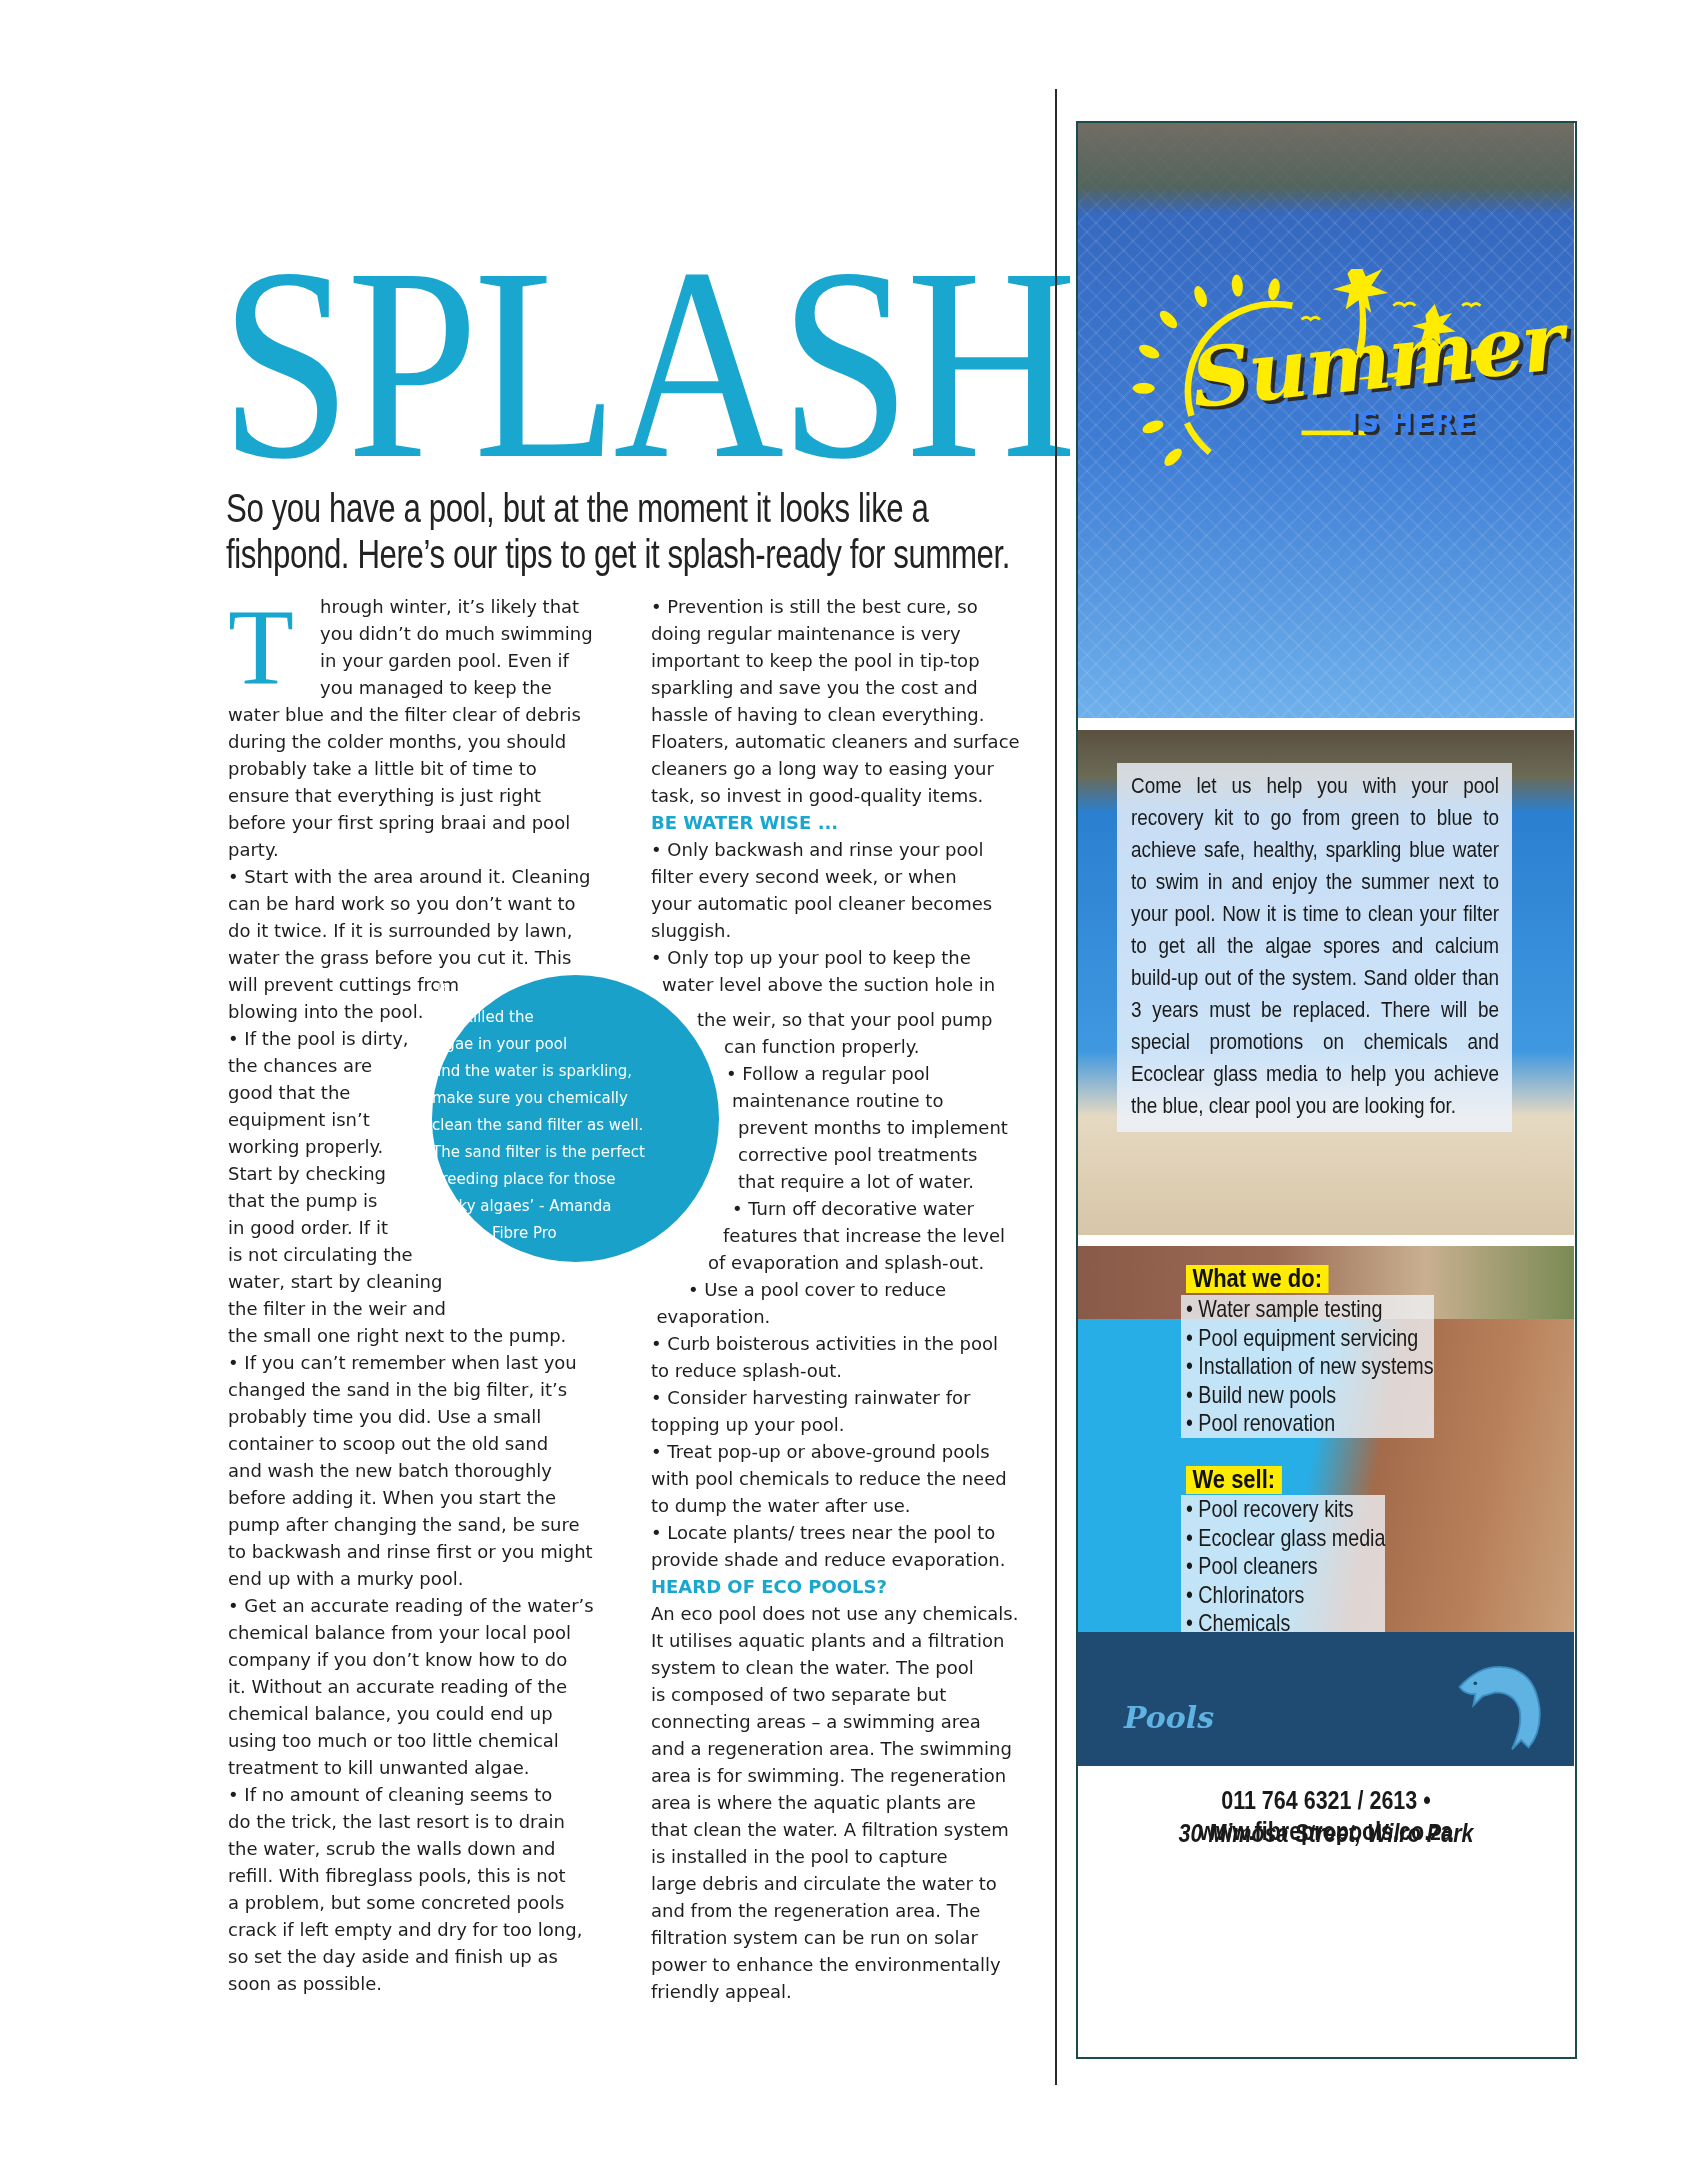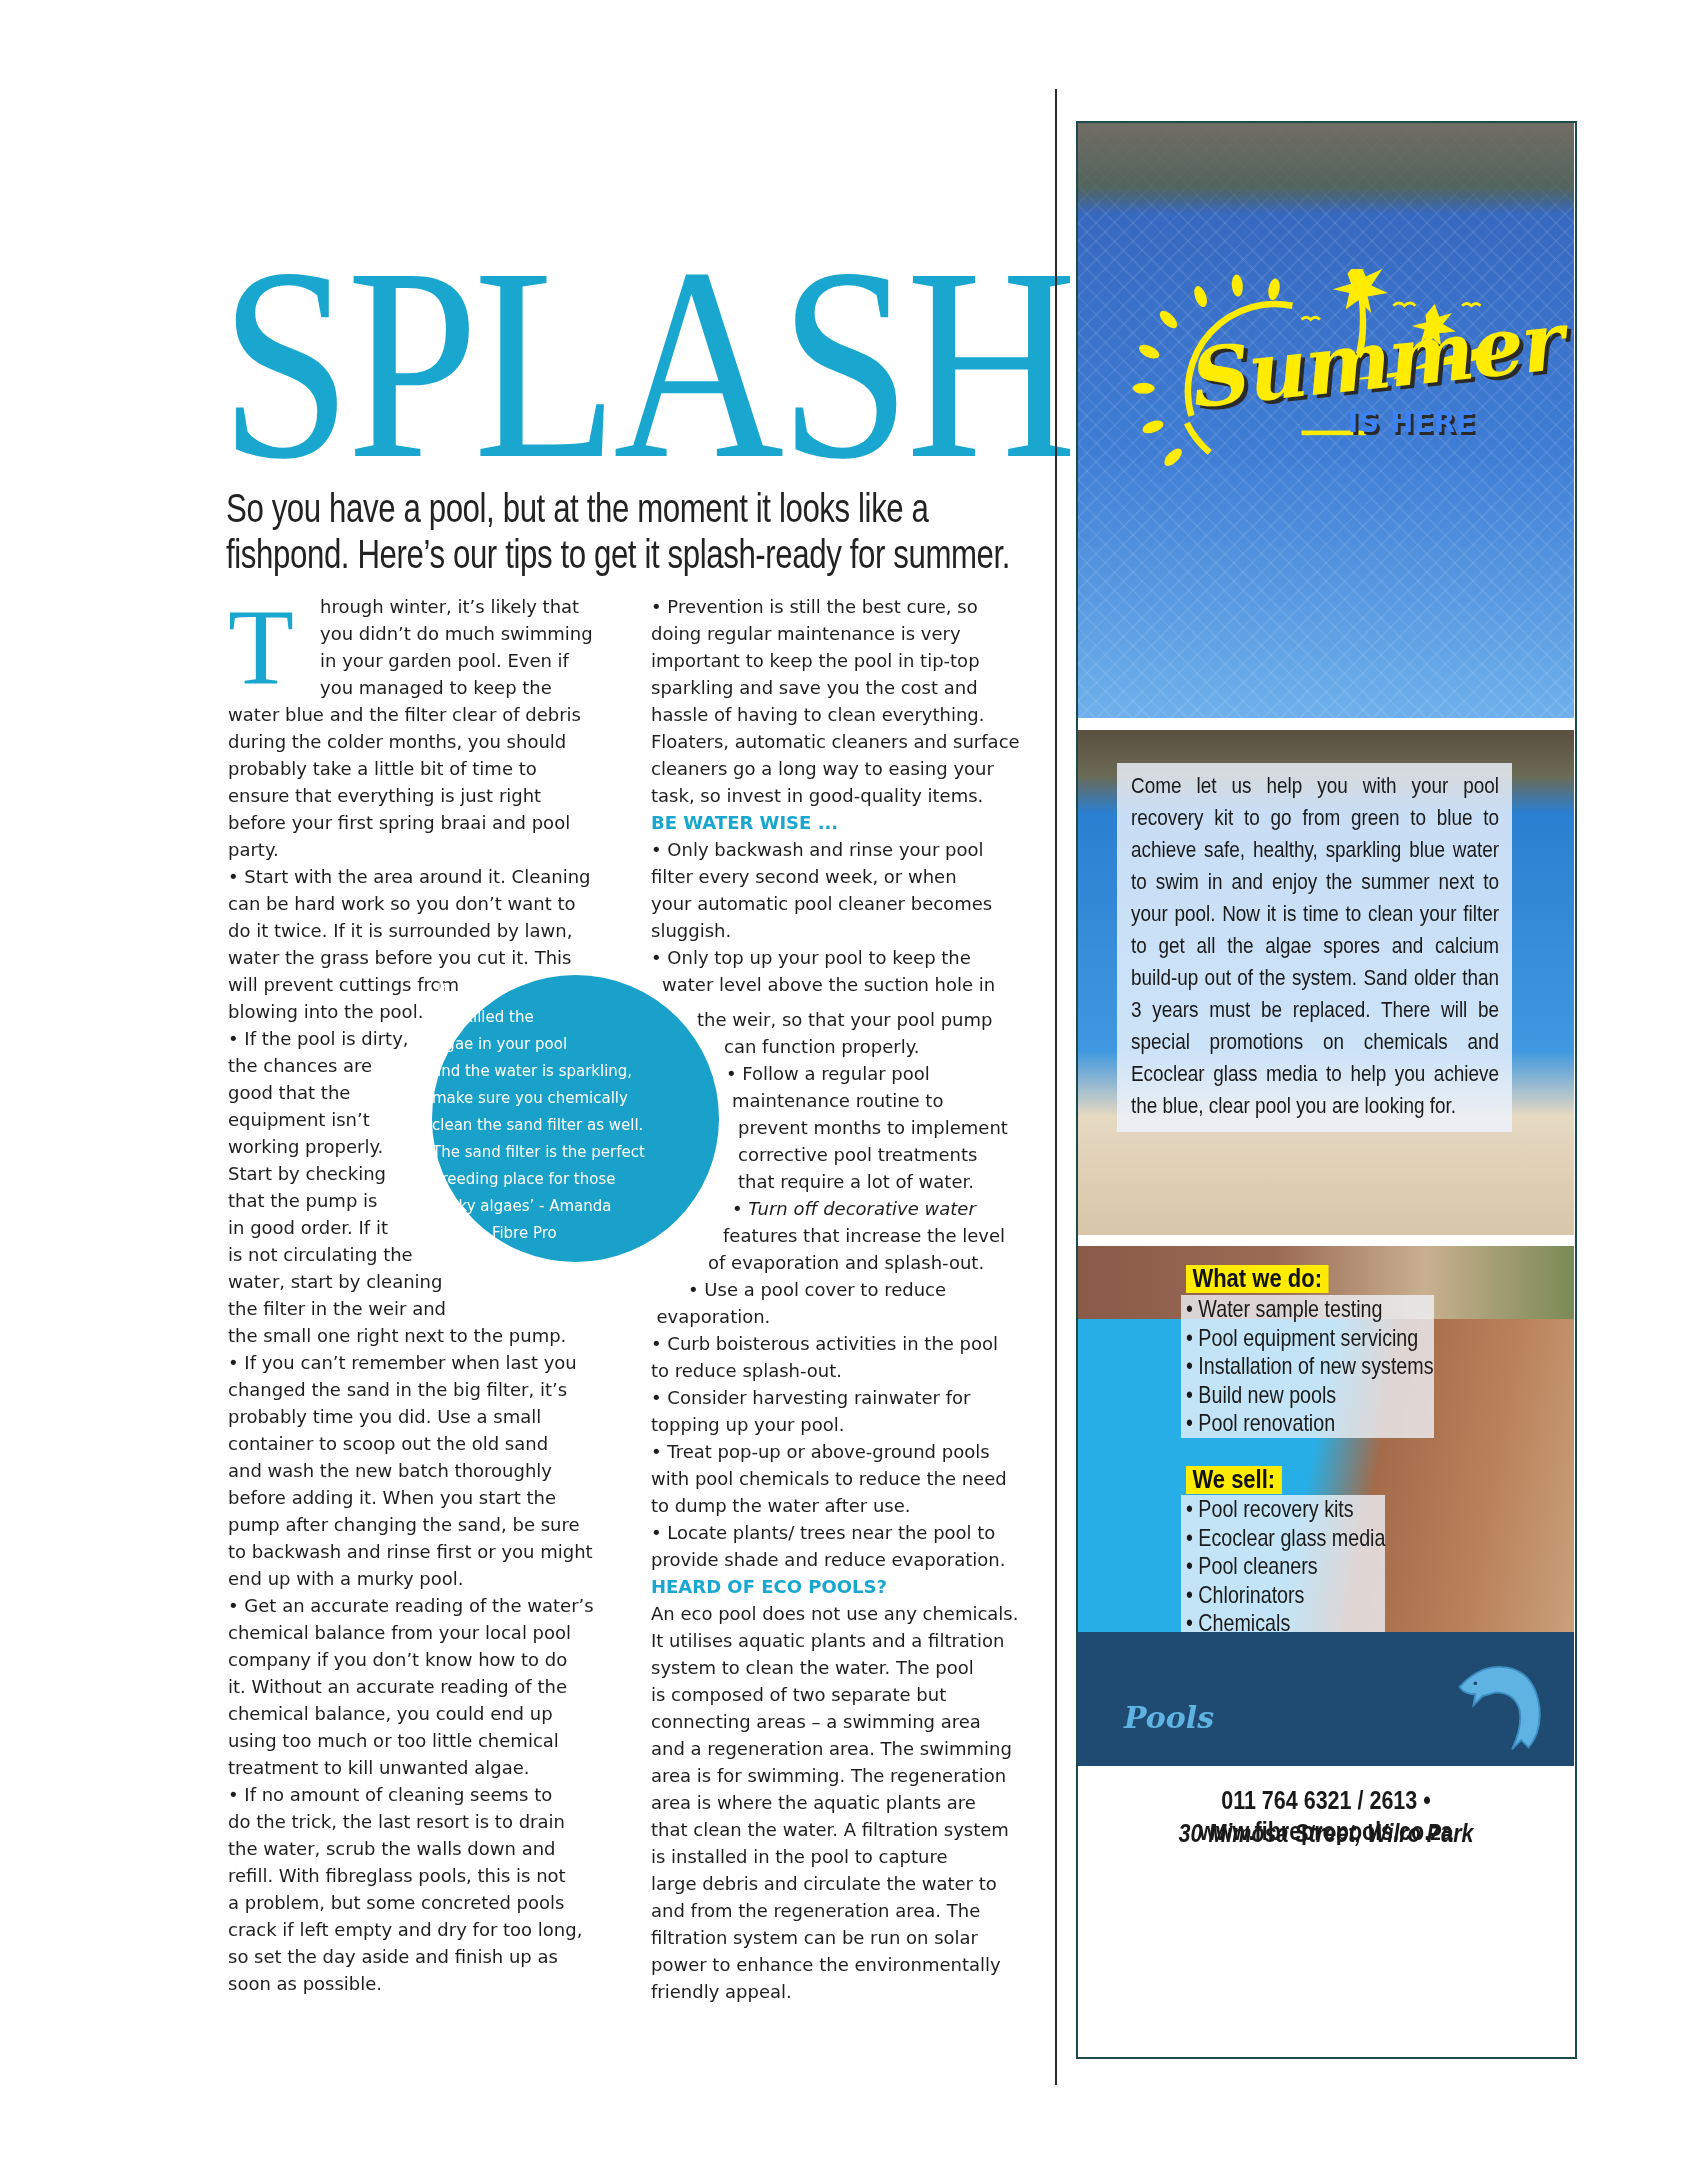--- a/index.html
+++ b/index.html
@@ -146,21 +146,21 @@
     <p>sluggish.</p>
     <p>• Only top up your pool to keep the</p>
     <p style="padding-left: 11px;">water level above the suction hole in</p>
     <p style="padding-left: 46px; margin-top: 8px;">the weir, so that your pool pump</p>
     <p style="padding-left: 73px;">can function properly.</p>
     <p style="padding-left: 75px;">• Follow a regular pool</p>
     <p style="padding-left: 81px;">maintenance routine to</p>
     <p style="padding-left: 87px;">prevent months to implement</p>
     <p style="padding-left: 87px;">corrective pool treatments</p>
     <p style="padding-left: 87px;">that require a lot of water.</p>
-    <p style="padding-left: 81px; font-style: italic;">• Turn off decorative water</p>
+    <p style="padding-left: 81px;">• Turn off decorative water</p>
     <p style="padding-left: 72px;">features that increase the level</p>
     <p style="padding-left: 57px;">of evaporation and splash-out.</p>
     <p style="padding-left: 37px;">• Use a pool cover to reduce</p>
     <p style="padding-left: 5.5px;">evaporation.</p>
     <p>• Curb boisterous activities in the pool</p>
     <p>to reduce splash-out.</p>
     <p>• Consider harvesting rainwater for</p>
     <p>topping up your pool.</p>
     <p>• Treat pop-up or above-ground pools</p>
     <p>with pool chemicals to reduce the need</p>

